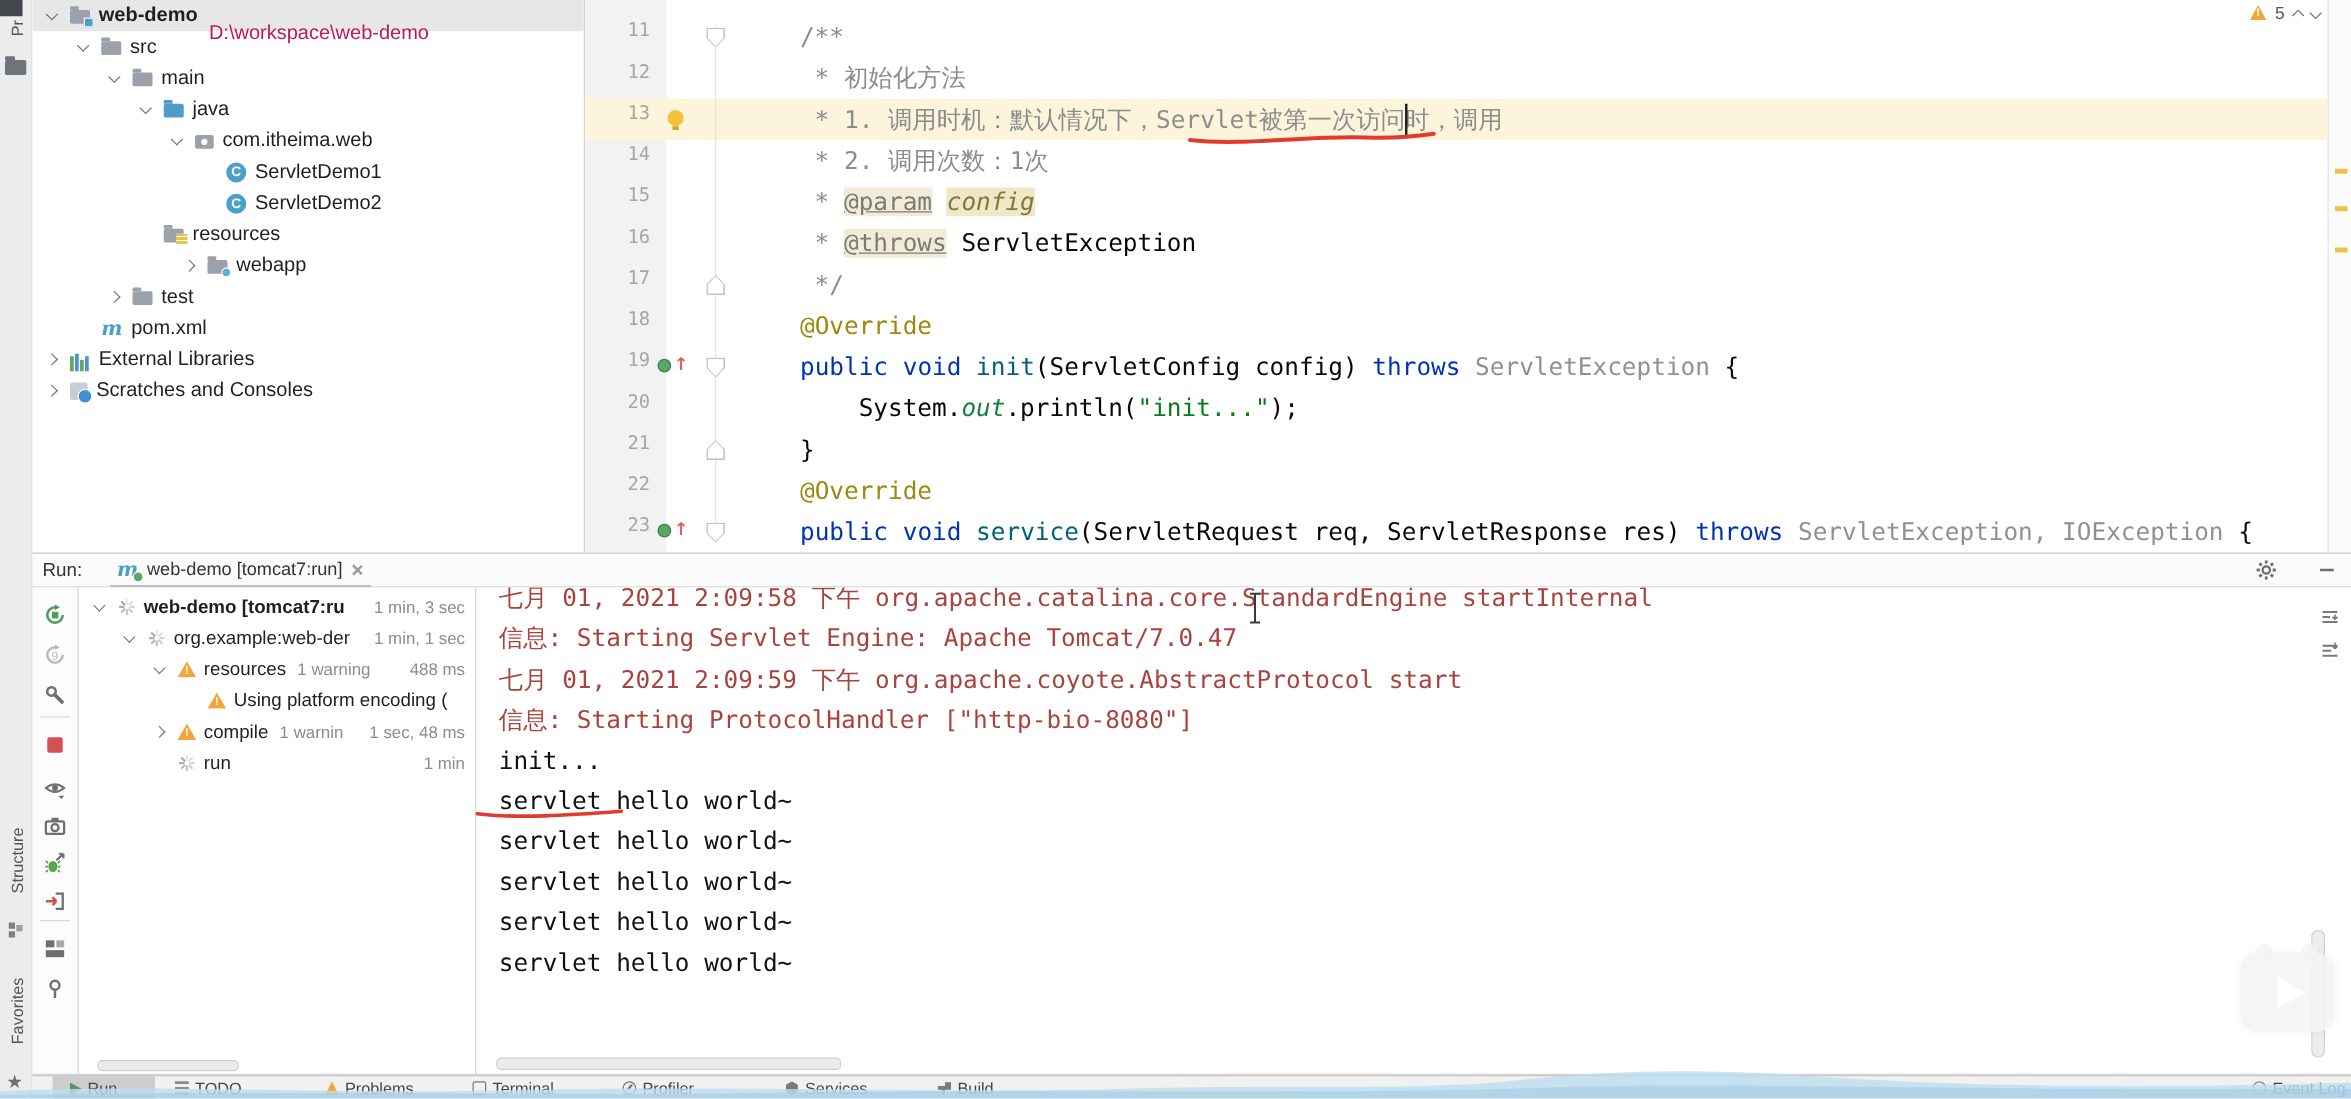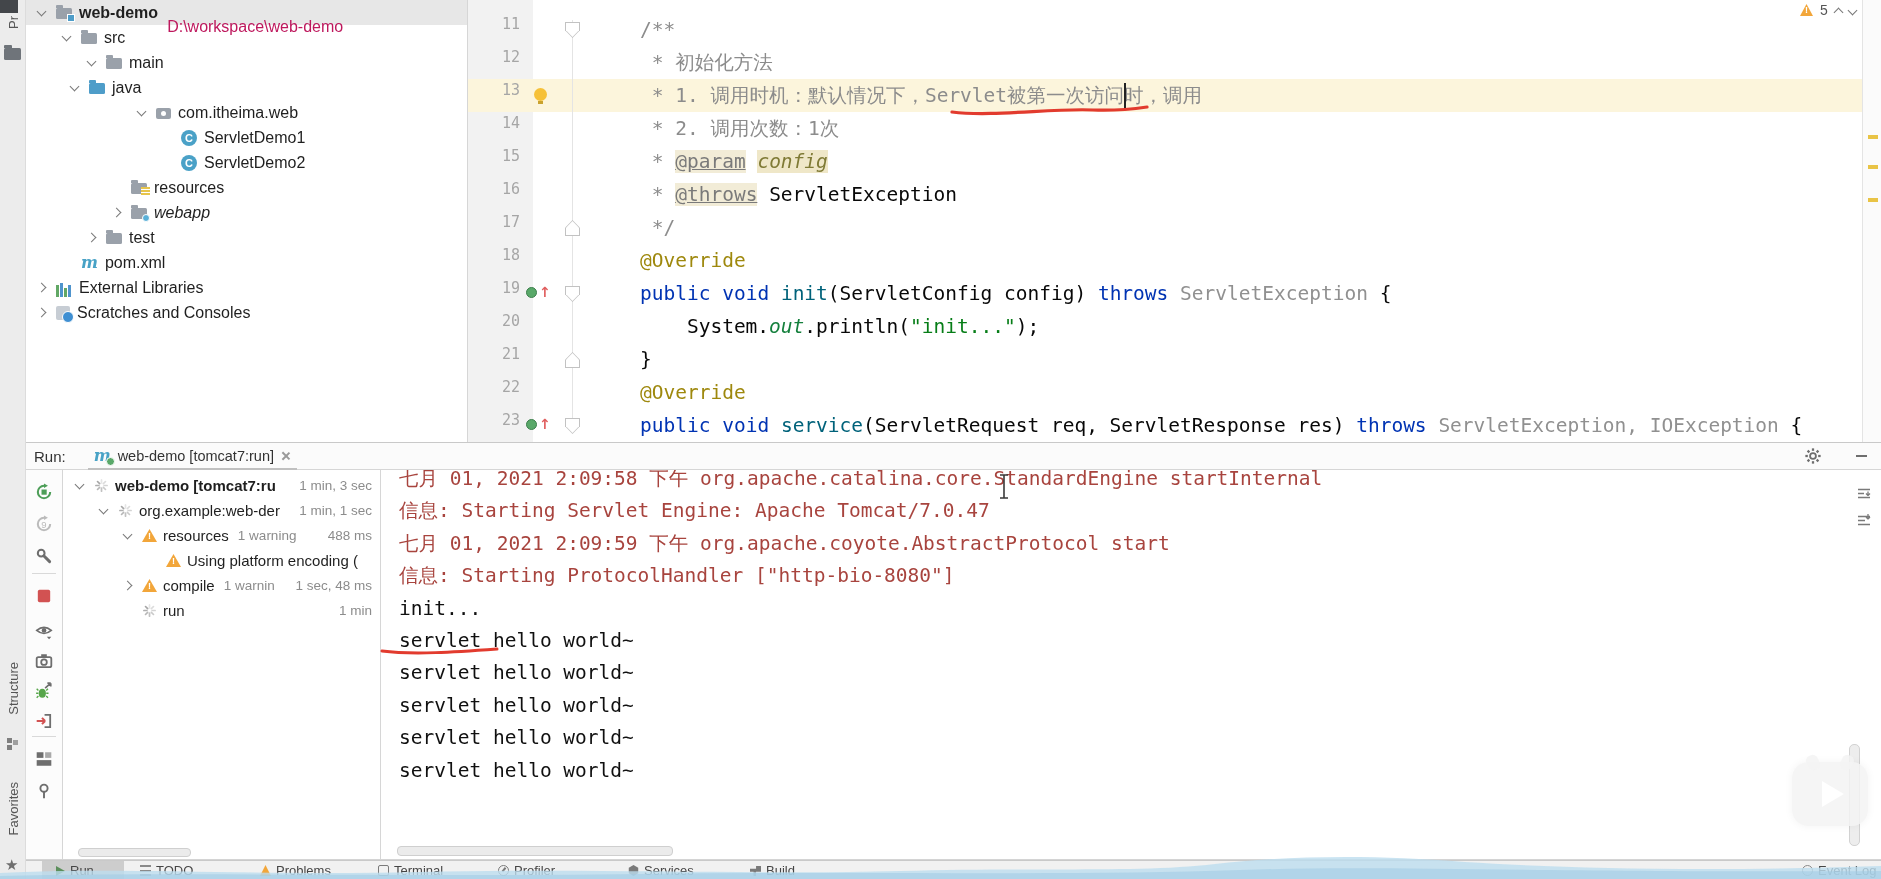--- a/index.html
+++ b/index.html
@@ -183,21 +183,21 @@
         <span class="ic ic-folder"></span>
         <span class="pt-label">src</span>
       </div>
       <div class="ptrow" style="padding-left:58px;">
         <span class="cell">
           <span class="chev down"></span>
         </span>
         <span class="ic ic-folder"></span>
         <span class="pt-label">main</span>
       </div>
-      <div class="ptrow" style="padding-left:41px;">
+      <div class="ptrow" style="padding-left:83px;">
         <span class="cell">
           <span class="chev down"></span>
         </span>
         <span class="ic ic-folder blue"></span>
         <span class="pt-label">java</span>
       </div>
       <div class="ptrow" style="padding-left:108px;">
         <span class="cell">
           <span class="chev down"></span>
         </span>
@@ -214,21 +214,21 @@
         <span class="ic ic-class">C</span>
         <span class="pt-label">ServletDemo2</span>
       </div>
       <div class="ptrow" style="padding-left:83px;">
         <span class="cell"></span>
         <span class="ic ic-folder">
           <span class="ov-res"></span>
         </span>
         <span class="pt-label">resources</span>
       </div>
-      <div class="ptrow" style="padding-left:83px;font-style:italic;">
+      <div class="ptrow" style="padding-left:118px;">
         <span class="cell">
           <span class="chev right"></span>
         </span>
         <span class="ic ic-folder">
           <span class="ov-dot"></span>
         </span>
         <span class="pt-label">webapp</span>
       </div>
       <div class="ptrow" style="padding-left:58px;">
         <span class="cell">

